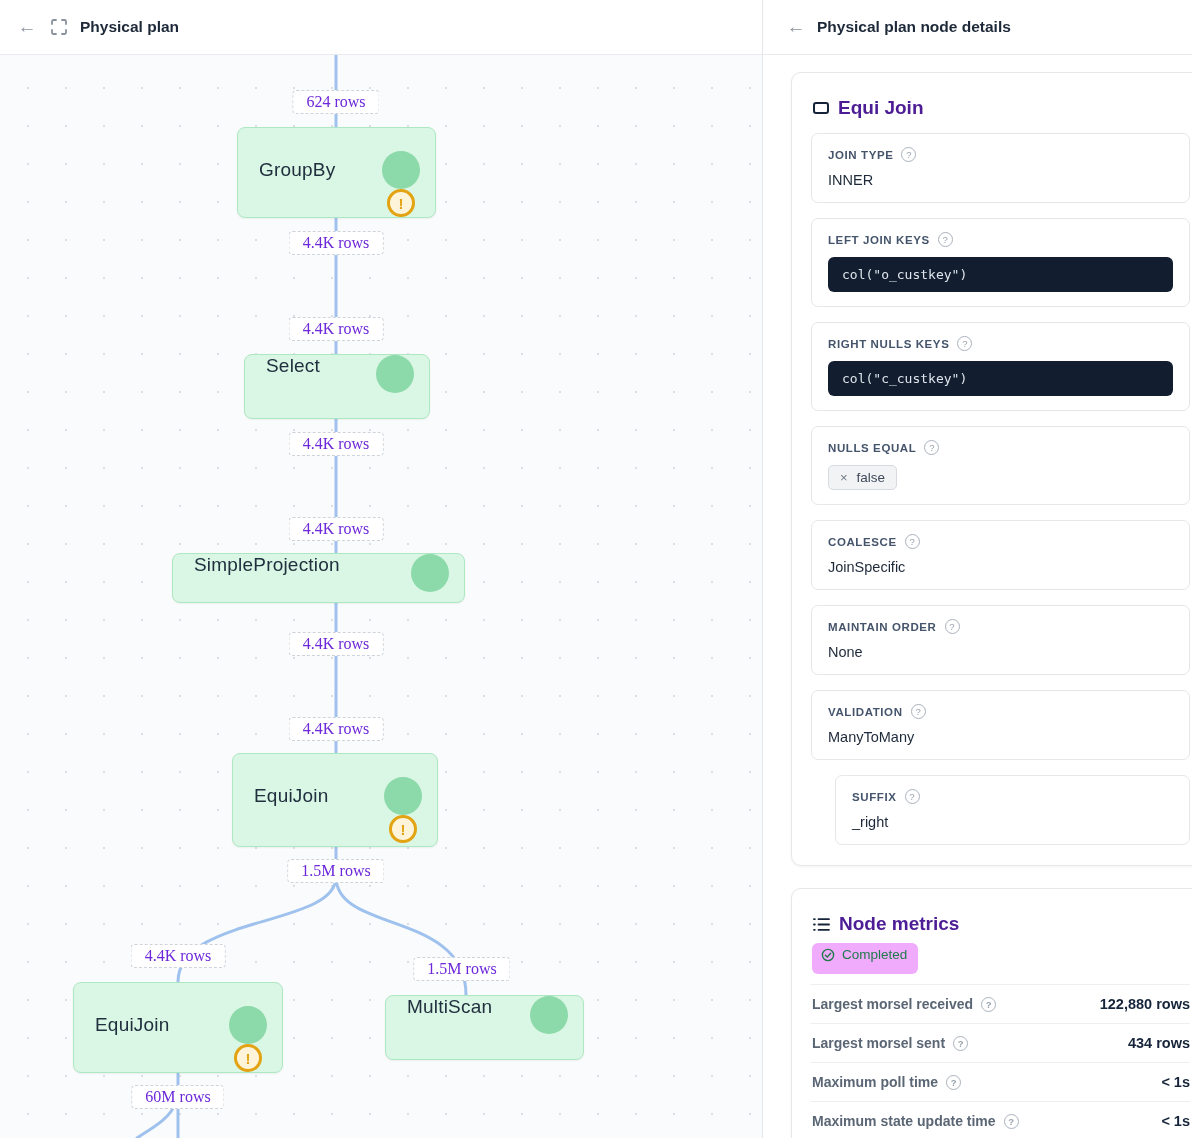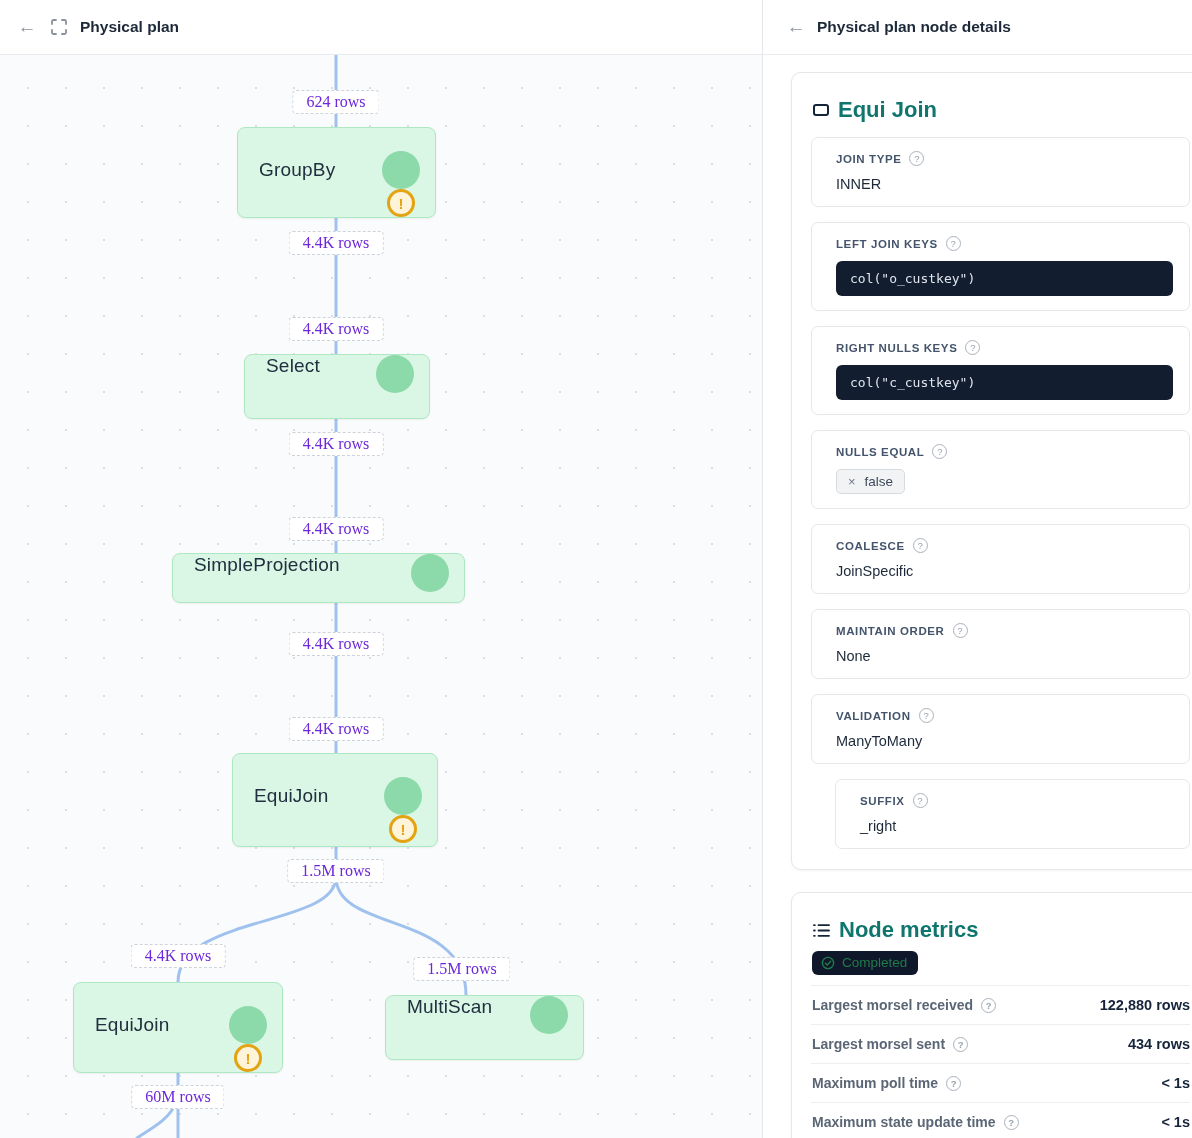--- a/index.html
+++ b/index.html
@@ -40,40 +40,40 @@
   .warn { width:28px; height:28px; border-radius:50%; background:#fdf4da; border:3px solid #e3a312;
     color:#e3a312; font-weight:bold; font-size:15px; display:flex; align-items:center; justify-content:center; }
 
   
   #right-panel { position:absolute; left:762px; top:55px; width:430px; height:1083px;
     background:#fff; border-left:1px solid #e4e6ea; overflow:hidden; padding:17px 0 0 28px; }
   .card { width:412px; background:#fff; border:1px solid #e5e7ea; border-radius:10px;
     box-shadow:0 1px 3px rgba(20,30,50,.05); padding:16px 12px 20px 19px; }
   .card + .card { margin-top:22px; }
   .card-head { display:flex; align-items:center; gap:9px; padding:8px 0 14px 2px; }
-  .card-title { font-size:22px; font-weight:bold; color:#0f766e; }
+  .card-title { font-size:19px; font-weight:bold; color:#4c1d95; }
   .rect-icon { width:16px; height:12px; border:2px solid #16243a; border-radius:3px; }
 
   .section { border:1px solid #e5e7ea; border-radius:7px; background:#fff;
-    padding:13px 16px 14px 24px; margin-bottom:15px; }
+    padding:13px 16px 14px 16px; margin-bottom:15px; }
   .section:last-child { margin-bottom:0;margin-left:24px; }
   .sec-label-row { display:flex; align-items:center; gap:8px; margin-bottom:10px; }
   .sec-label { font-size:11.5px; font-weight:bold; letter-spacing:.6px; color:#44546b; }
   .help { width:15px; height:15px; border-radius:50%; border:1px solid #aab2bc; color:#97a0ab;
     font-size:9.5px; display:inline-flex; align-items:center; justify-content:center; cursor:pointer; flex:0 0 auto; }
   .sec-value { font-size:14.5px; color:#1d2939; }
   .codeblock { background:#121e30; border-radius:6px; padding:10px 14px;
     font-family:"DejaVu Sans Mono","Liberation Mono",monospace; font-size:13px; color:#dfe5ec; }
   .chip { display:inline-flex; align-items:center; gap:9px; background:#f2f3f5;
     border:1px solid #d7dadf; border-radius:5px; padding:4px 11px; font-size:13.5px; color:#3f4a5a; }
   .chip .x { color:#707a87; font-size:13px; }
 
   .list-icon svg { display:block; }
-  .status-badge { display:inline-flex; align-items:center; gap:7px; background:#0f172a;
-    border-radius:6px; padding:4px 11px 5px 9px; font-size:13.5px; color:#217a4b; margin:2px 0 10px 1px; }
+  .status-badge { display:inline-flex; align-items:center; gap:7px; background:#f0abfc;
+    border-radius:6px; padding:4px 11px 12px 9px; font-size:13.5px; color:#217a4b; margin:2px 0 10px 1px; }
   .metric-row { display:flex; align-items:center; justify-content:space-between;
     padding:11px 0 11px 1px; border-top:1px solid #edeef1; }
   .metric-row:first-of-type { border-top:none; }
   .metric-label { display:flex; align-items:center; gap:8px; font-size:14px; color:#5b6675;font-weight:bold; }
   .metric-value { font-size:14.5px; font-weight:bold; color:#16243a; white-space:nowrap; }
 </style>
 </head>
 <body>
 
 <div id="app">

